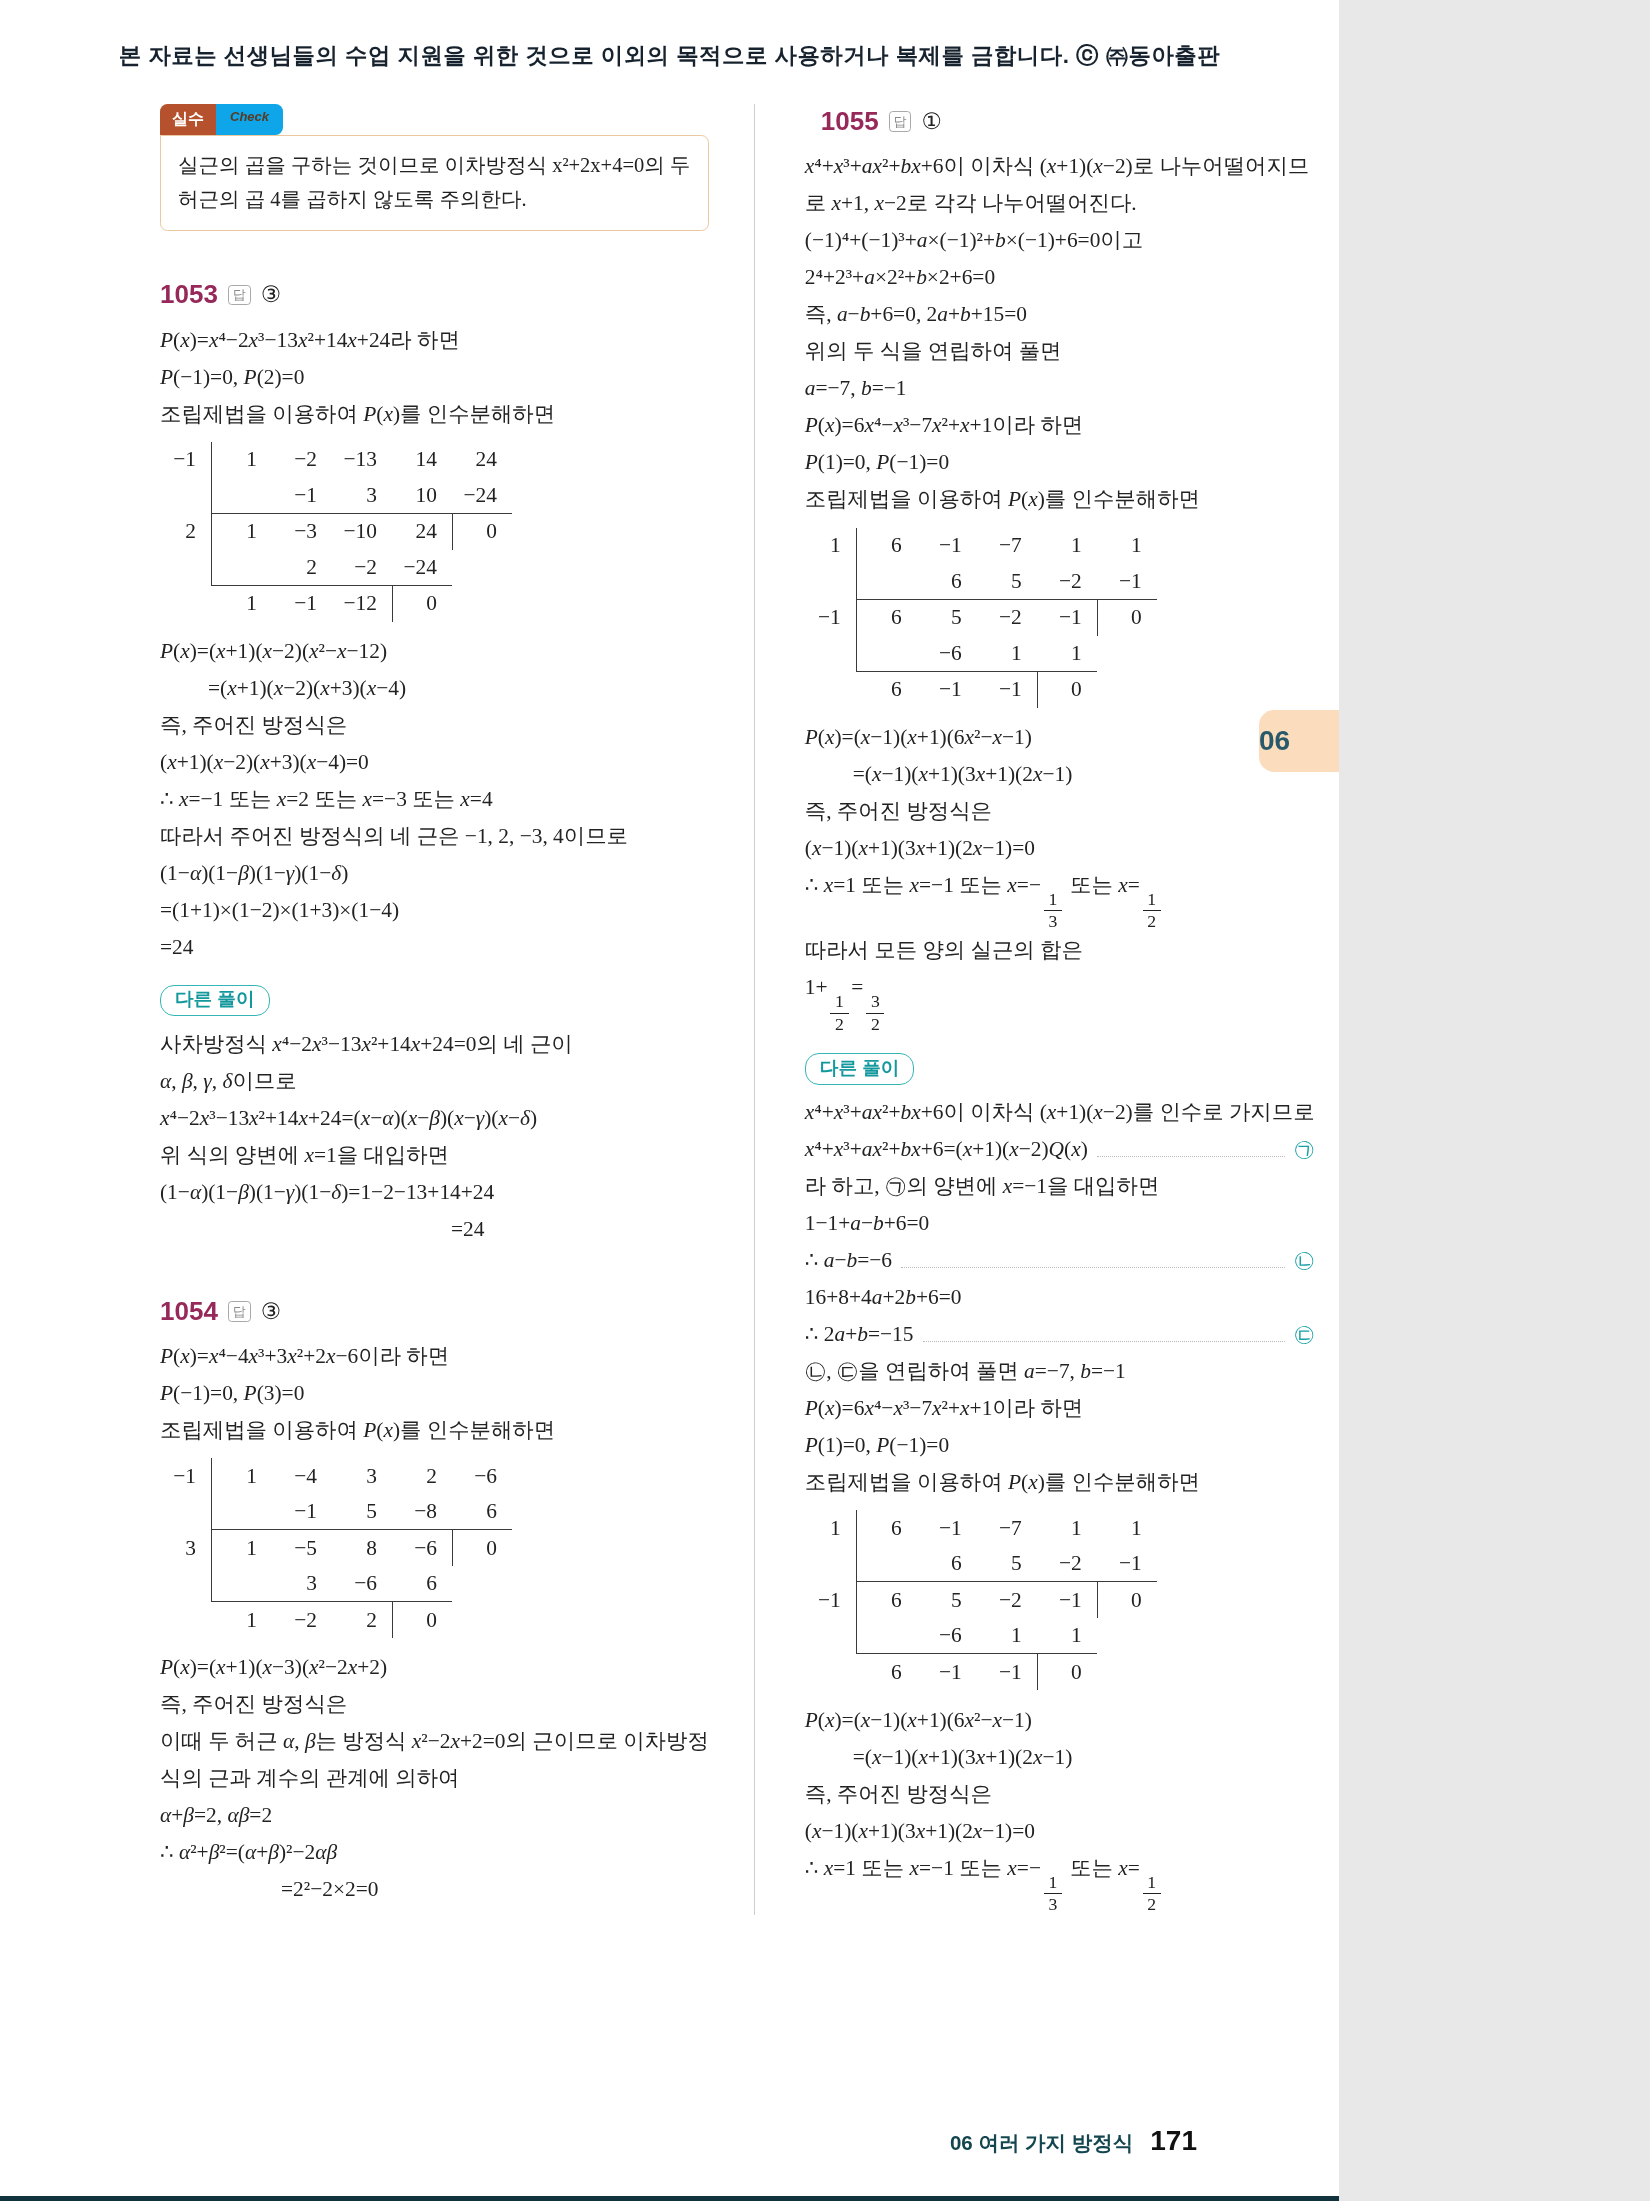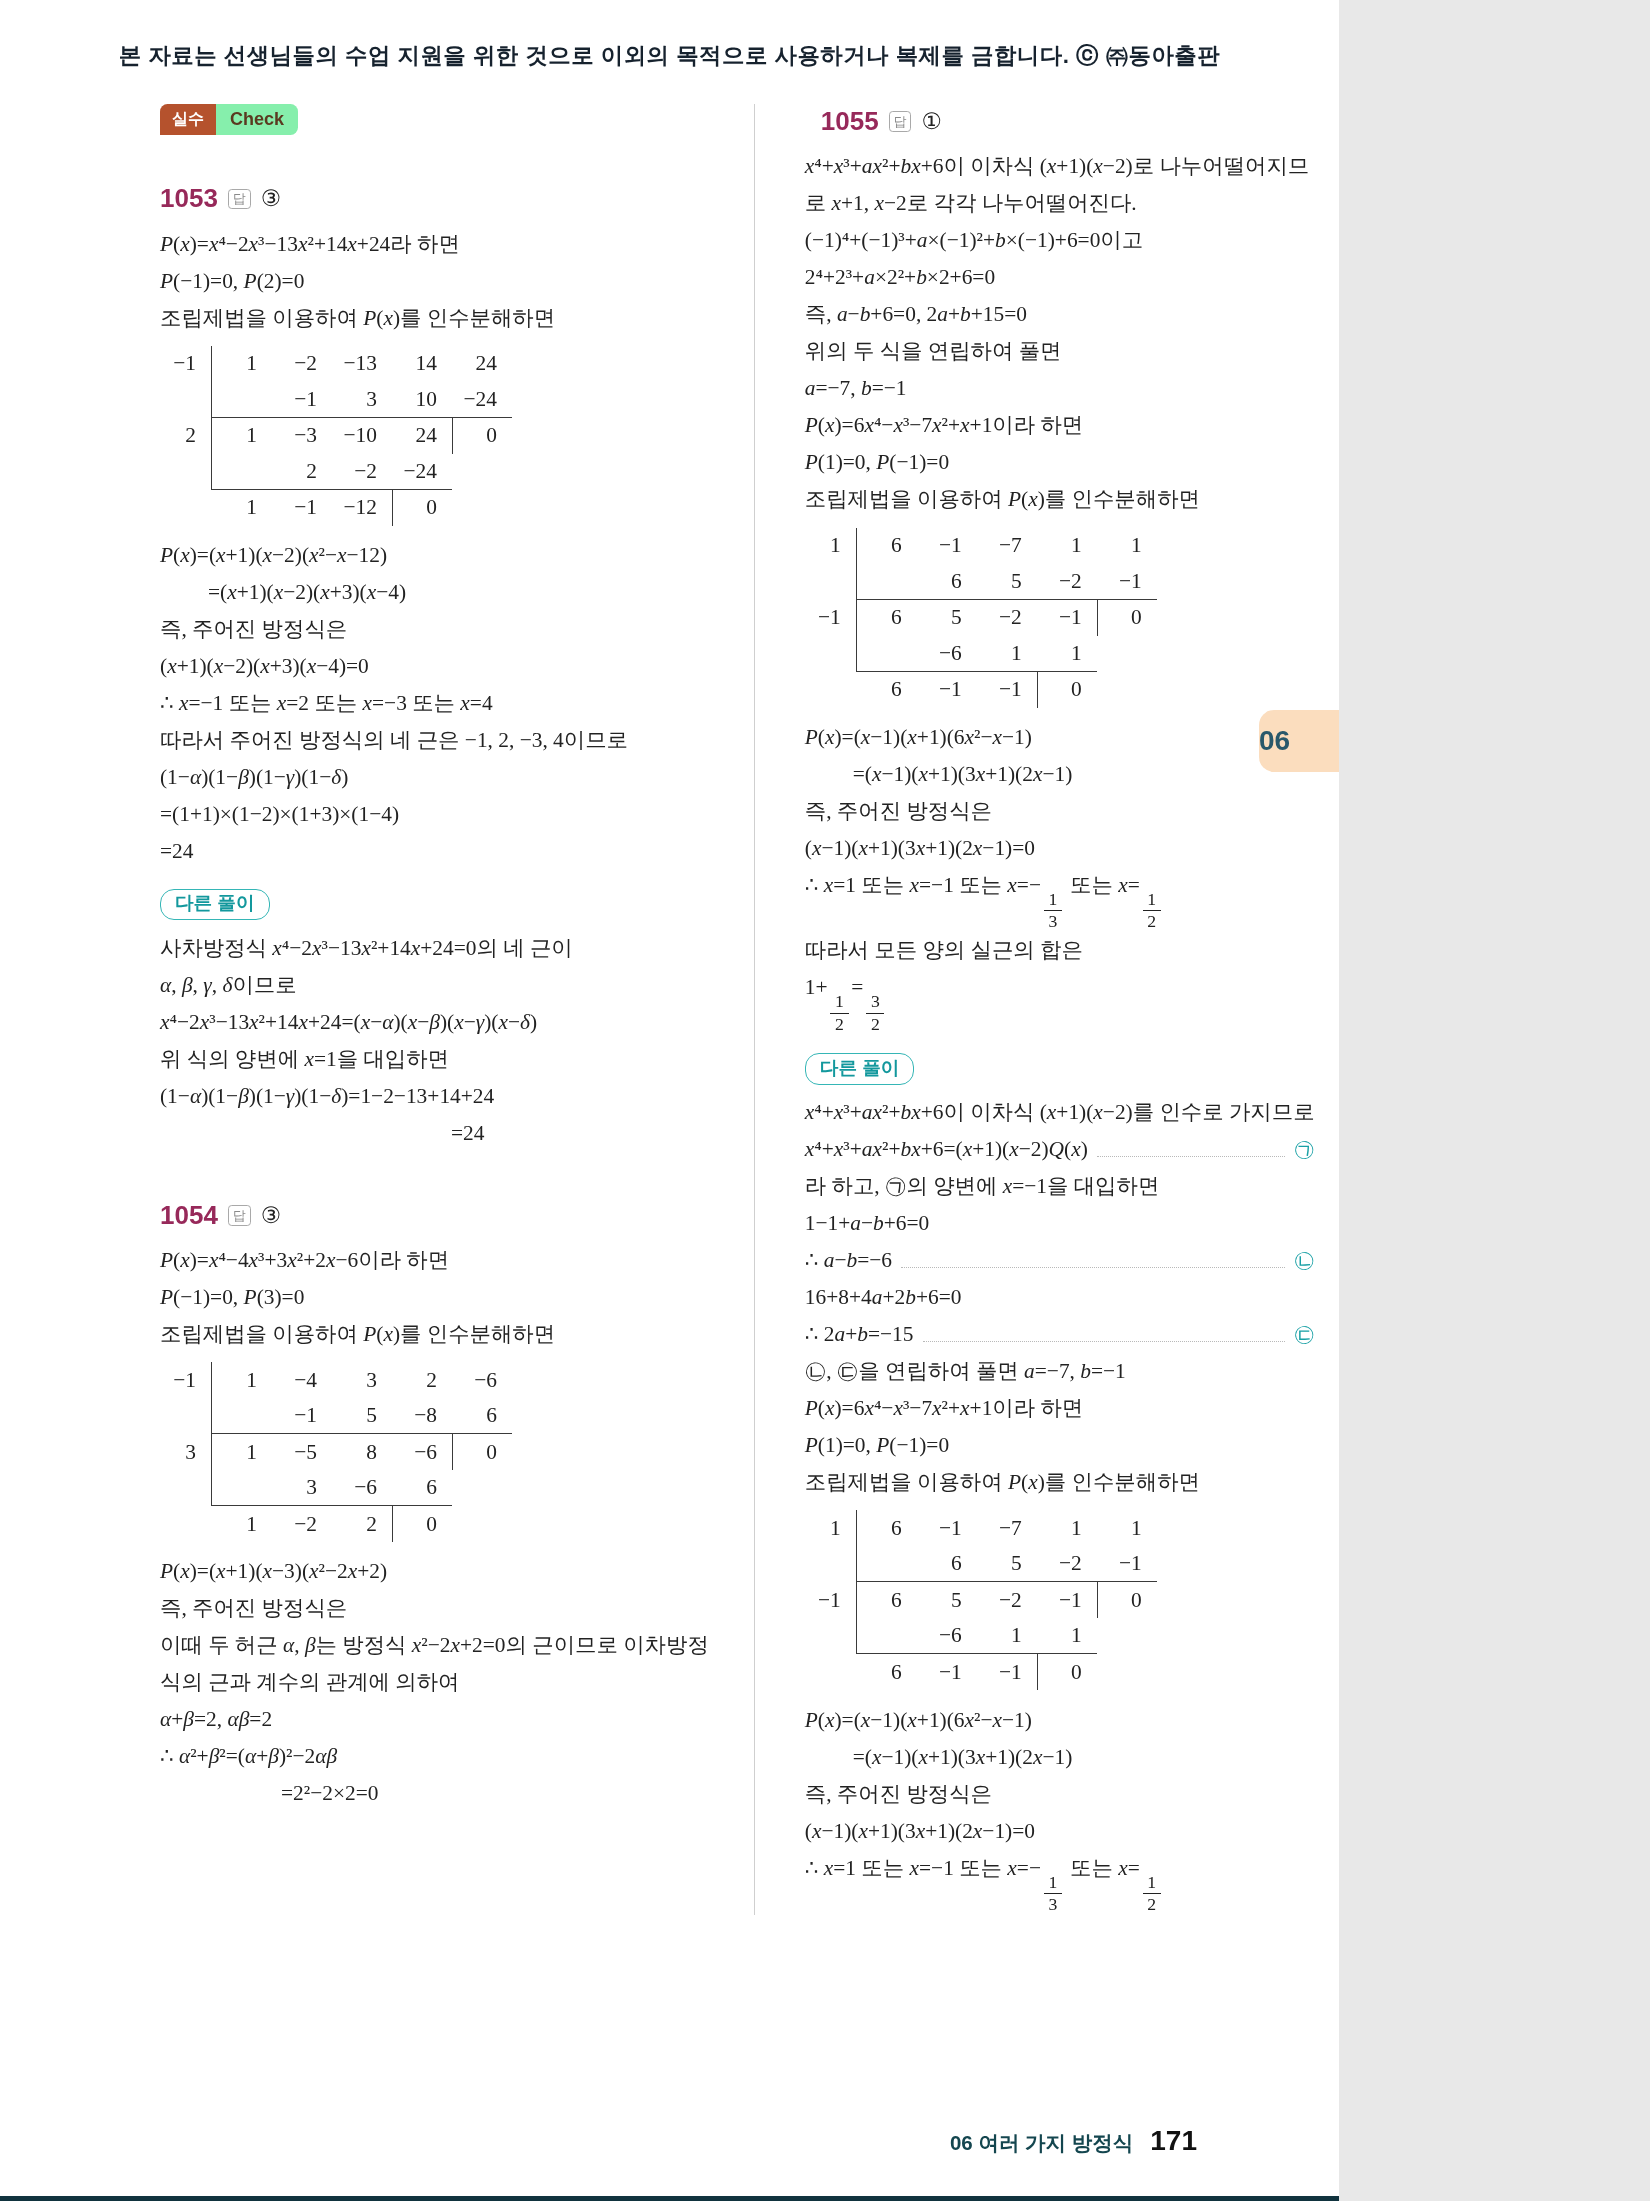--- a/index.html
+++ b/index.html
@@ -23,21 +23,21 @@
     display: flex;
     align-items: stretch;
     padding: 34px 112px 0 160px;
   }
   .col-left { width: 664px; padding-right: 45px; }
   .col-right { flex: 1; border-left: 0.9px solid #cfcfcf; padding-left: 50px; }
 
   
   .check-badge { display: inline-flex; overflow: hidden; border-radius: 7.5px 7.5px 7.5px 0; font-family:"Liberation Sans","DejaVu Sans",sans-serif; }
   .check-badge .b-left  { background:#b5522d; color:#fff; font-weight:bold; font-size:16px; padding:4.7px 12px 5.6px; }
-  .check-badge .b-right { background:#86efac; color:#5a3a20; font-weight:bold; font-size:18px; padding:4.7px 14px 5.6px; }
+  .check-badge .b-right { background:#0ea5e9; color:#5a3a20; font-weight:bold; font-size:13px; padding:4.7px 14px 5.6px;font-style:italic; }
   .check-box {
     border: 1.9px solid #eac9a0; border-radius: 0 7.5px 7.5px 7.5px;
     padding: 12px 17px 14px;
     font-size: 20.5px; line-height: 34px; color:#222;
     max-width: 615px;
   }
 
   
   .prob-heading { display:flex; align-items:center; gap:10.3px; margin: 48px 0 11.2px; font-family:"Liberation Sans","DejaVu Sans",sans-serif; }
   #right-blocks .prob-heading:first-child { margin-top: 1.9px; margin-left: 16px; }
@@ -87,20 +87,23 @@
   <div class="header">
     <span>본 자료는 선생님들의 수업 지원을 위한 것으로 이외의 목적으로 사용하거나 복제를 금합니다. ⓒ ㈜동아출판</span>
   </div>
 
   <div class="content">
     <div class="col-left">
       <div>
         <div class="check-badge">
           <span class="b-left">실수</span>
           <span class="b-right">Check</span>
+        </div>
+        <div class="check-box">
+          <span>실근의 곱을 구하는 것이므로 이차방정식 x²+2x+4=0의 두 허근의 곱 4를 곱하지 않도록 주의한다.</span>
         </div>
       </div>
       <div id="left-blocks">
           <div class="prob-heading">
             <span class="prob-number">1053</span>
             <span class="ans-icon">답</span>
             <span class="ans-value">③</span>
           </div>
           <div class="line"><span class="var">P</span>(<span class="var">x</span>)=<span class="var">x</span>⁴−2<span class="var">x</span>³−13<span class="var">x</span>²+14<span class="var">x</span>+24라 하면</div>
           <div class="line"><span class="var">P</span>(−1)=0, <span class="var">P</span>(2)=0</div>

